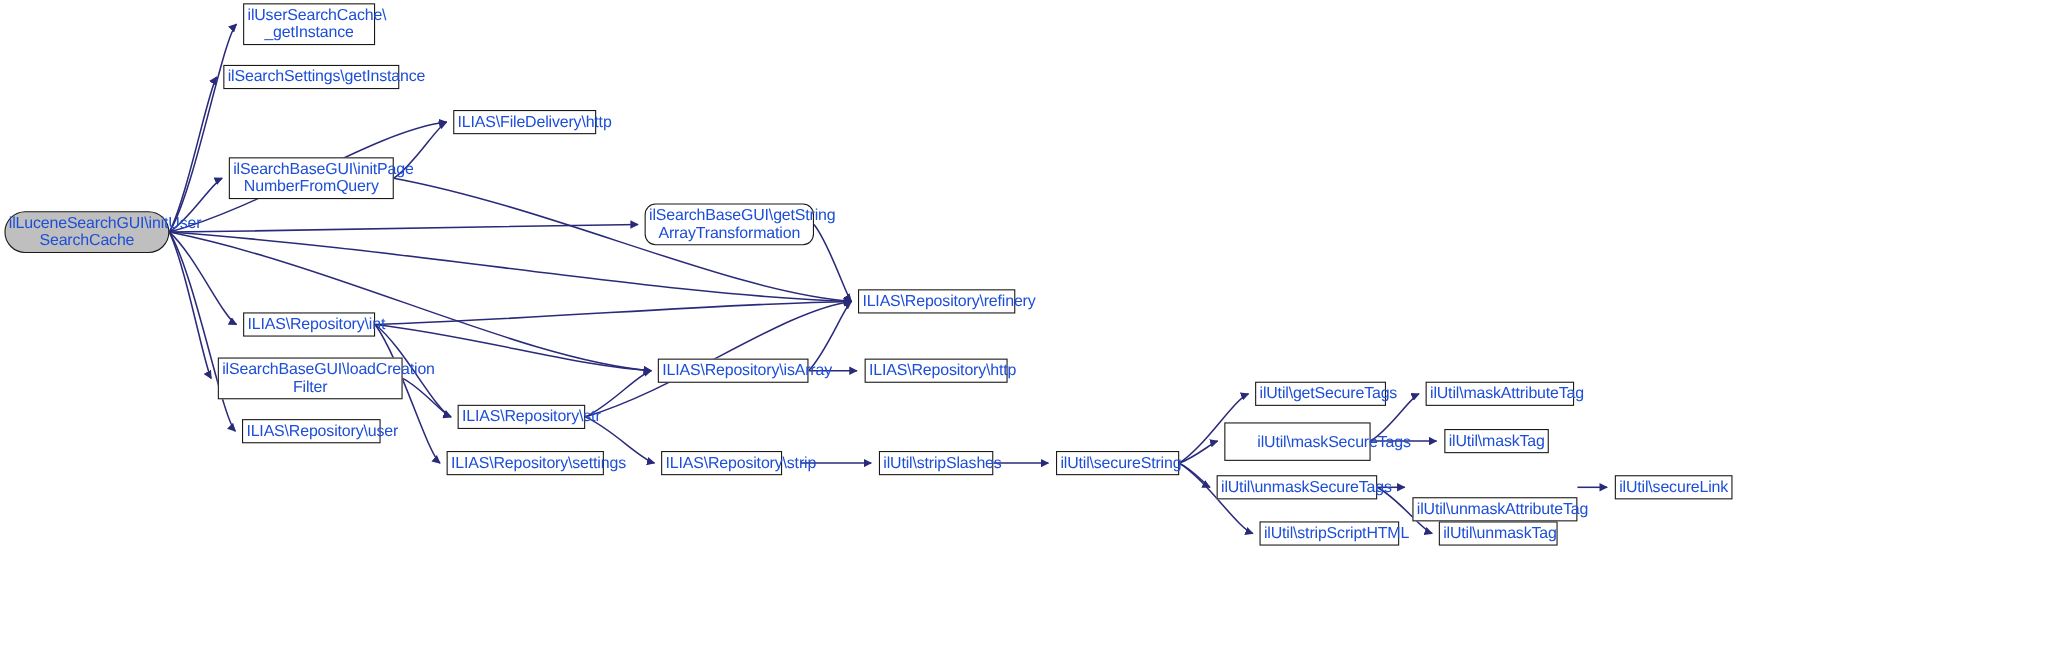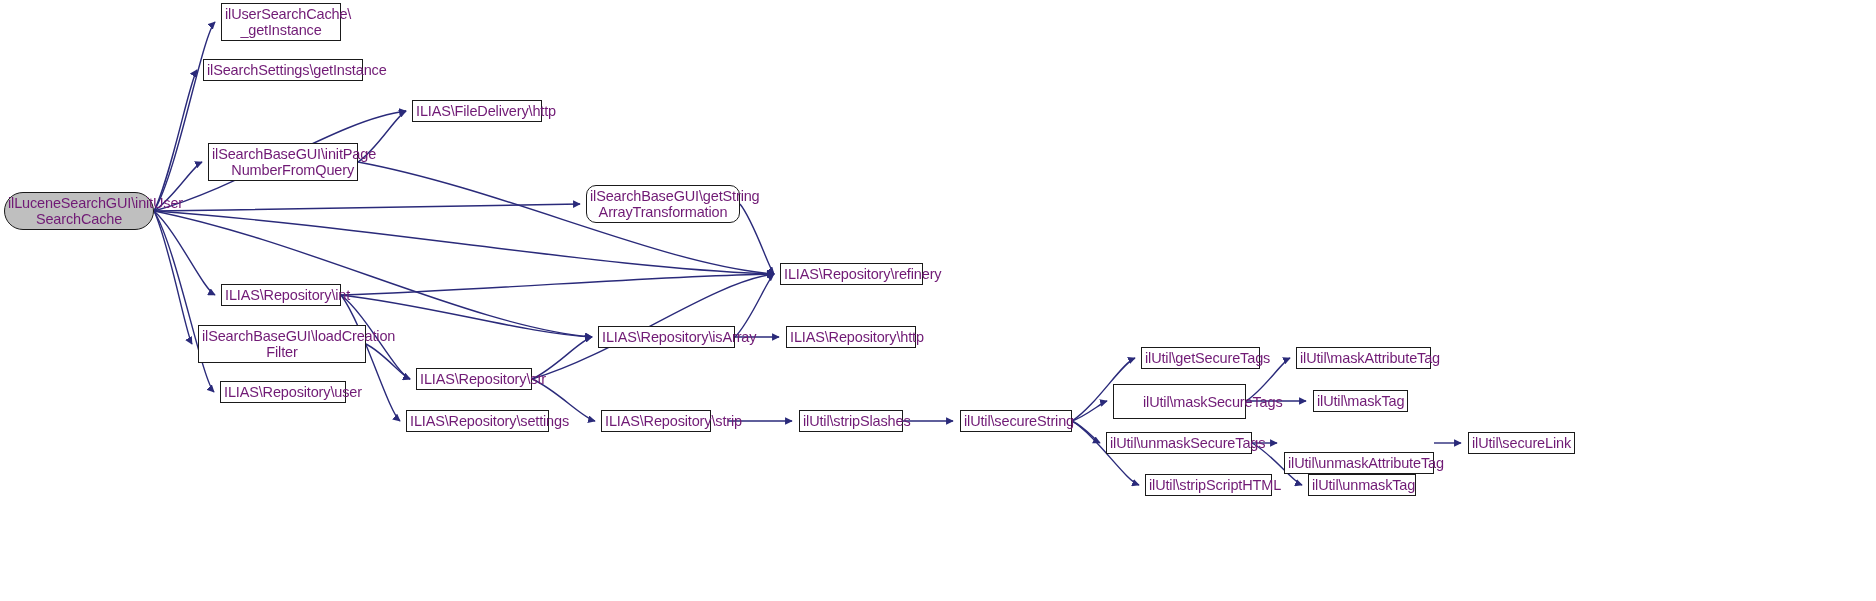--- a/index.html
+++ b/index.html
@@ -23,21 +23,21 @@
     top: 0;
     width: 1876px;
     height: 601px;
     pointer-events: none;
   }
   .node {
     position: absolute;
     box-sizing: border-box;
     border: 1px solid #1a1a1a;
     background: #ffffff;
-    color: #701a75;
+    color: #1d4ed8;
     font-size: 14.5px;
     line-height: 16px;
     display: flex;
     align-items: center;
     justify-content: center;
     text-align: center;
     white-space: pre-line;
     letter-spacing: -0.15px;
     padding: 0 3px;
   }
@@ -99,21 +99,21 @@
       </g>
   </svg>
 
   <div id="node-layer">
       <div class="node root" style="left: 4px; top: 192px; width: 150px; height: 38px; border-radius: 19px;"><span class="node-label">ilLuceneSearchGUI\initUser
 SearchCache</span></div>
       <div class="node" style="left: 221px; top: 3px; width: 120px; height: 38px;"><span class="node-label">ilUserSearchCache\
 _getInstance</span></div>
       <div class="node" style="left: 203px; top: 59px; width: 160px; height: 22px;"><span class="node-label">ilSearchSettings\getInstance</span></div>
       <div class="node" style="left: 412px; top: 100px; width: 130px; height: 22px;"><span class="node-label">ILIAS\FileDelivery\http</span></div>
-      <div class="node" style="left: 208px; top: 143px; width: 150px; height: 38px; text-align: right;"><span class="node-label">ilSearchBaseGUI\initPage
+      <div class="node" style="left: 208px; top: 143px; width: 150px; height: 38px;"><span class="node-label">ilSearchBaseGUI\initPage
 NumberFromQuery</span></div>
       <div class="node" style="left: 586px; top: 185px; width: 154px; height: 38px; border-radius: 10px;"><span class="node-label">ilSearchBaseGUI\getString
 ArrayTransformation</span></div>
       <div class="node" style="left: 780px; top: 263px; width: 143px; height: 22px;"><span class="node-label">ILIAS\Repository\refinery</span></div>
       <div class="node" style="left: 221px; top: 284px; width: 120px; height: 22px;"><span class="node-label">ILIAS\Repository\int</span></div>
       <div class="node" style="left: 198px; top: 325px; width: 168px; height: 38px;"><span class="node-label">ilSearchBaseGUI\loadCreation
 Filter</span></div>
       <div class="node" style="left: 598px; top: 326px; width: 137px; height: 22px;"><span class="node-label">ILIAS\Repository\isArray</span></div>
       <div class="node" style="left: 786px; top: 326px; width: 130px; height: 22px;"><span class="node-label">ILIAS\Repository\http</span></div>
       <div class="node" style="left: 416px; top: 368px; width: 116px; height: 22px;"><span class="node-label">ILIAS\Repository\str</span></div>

